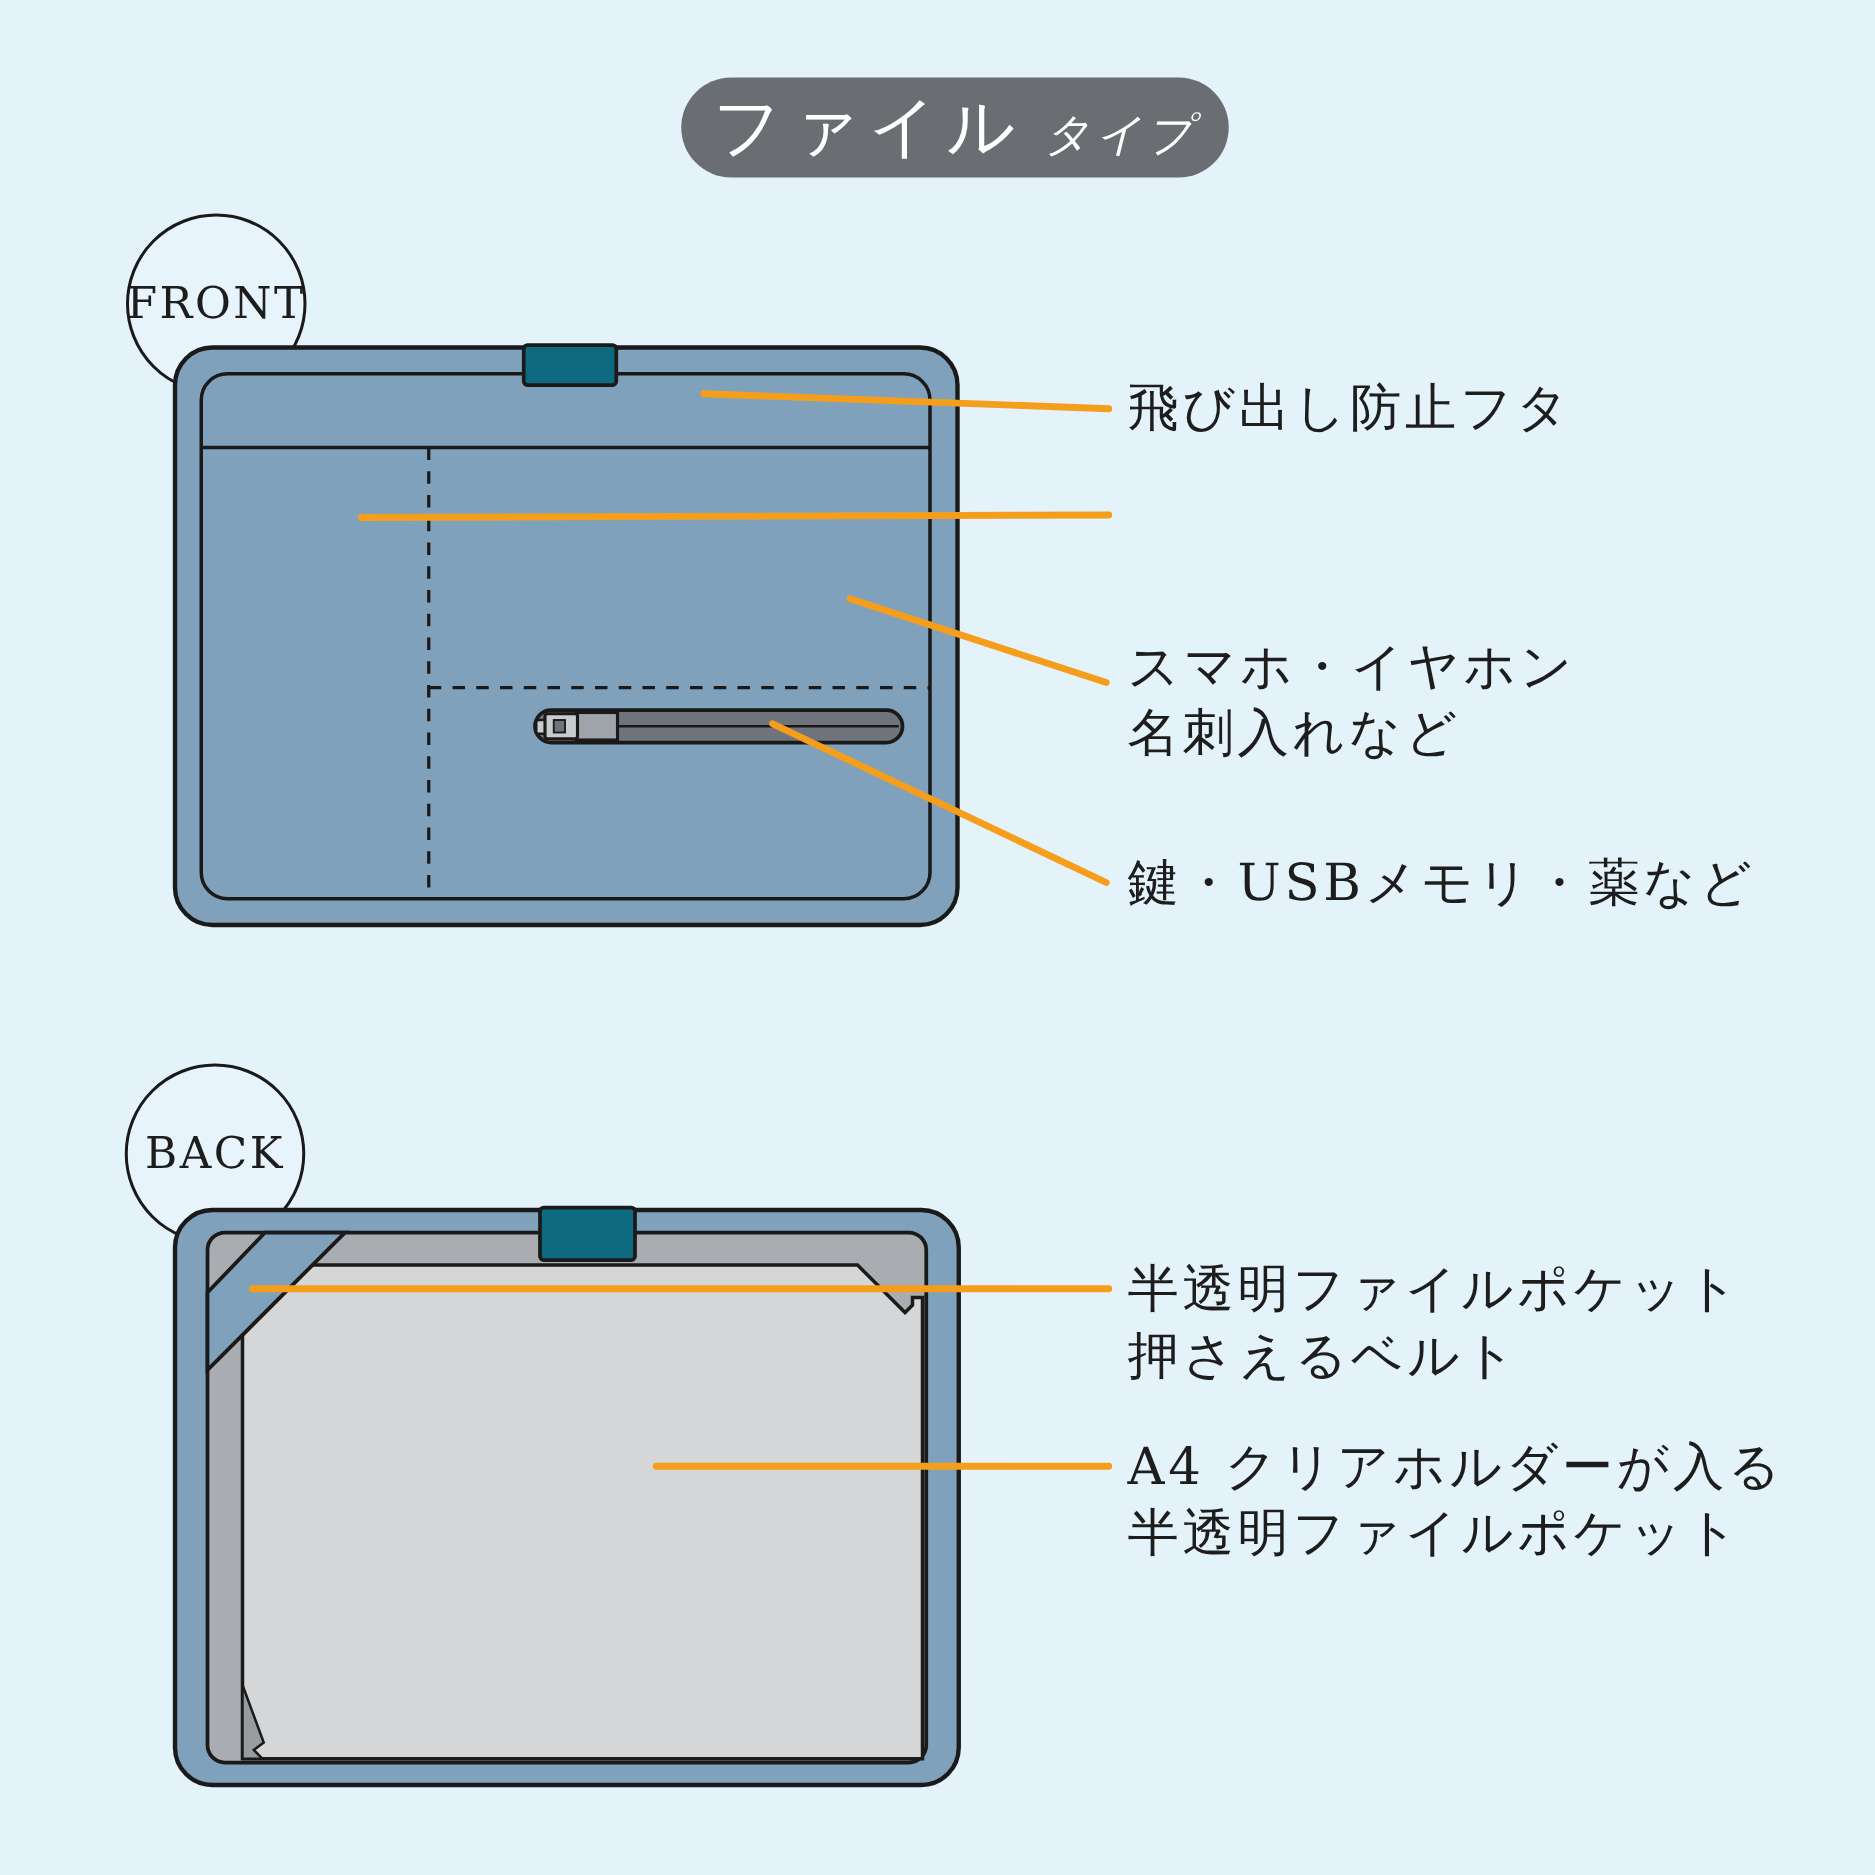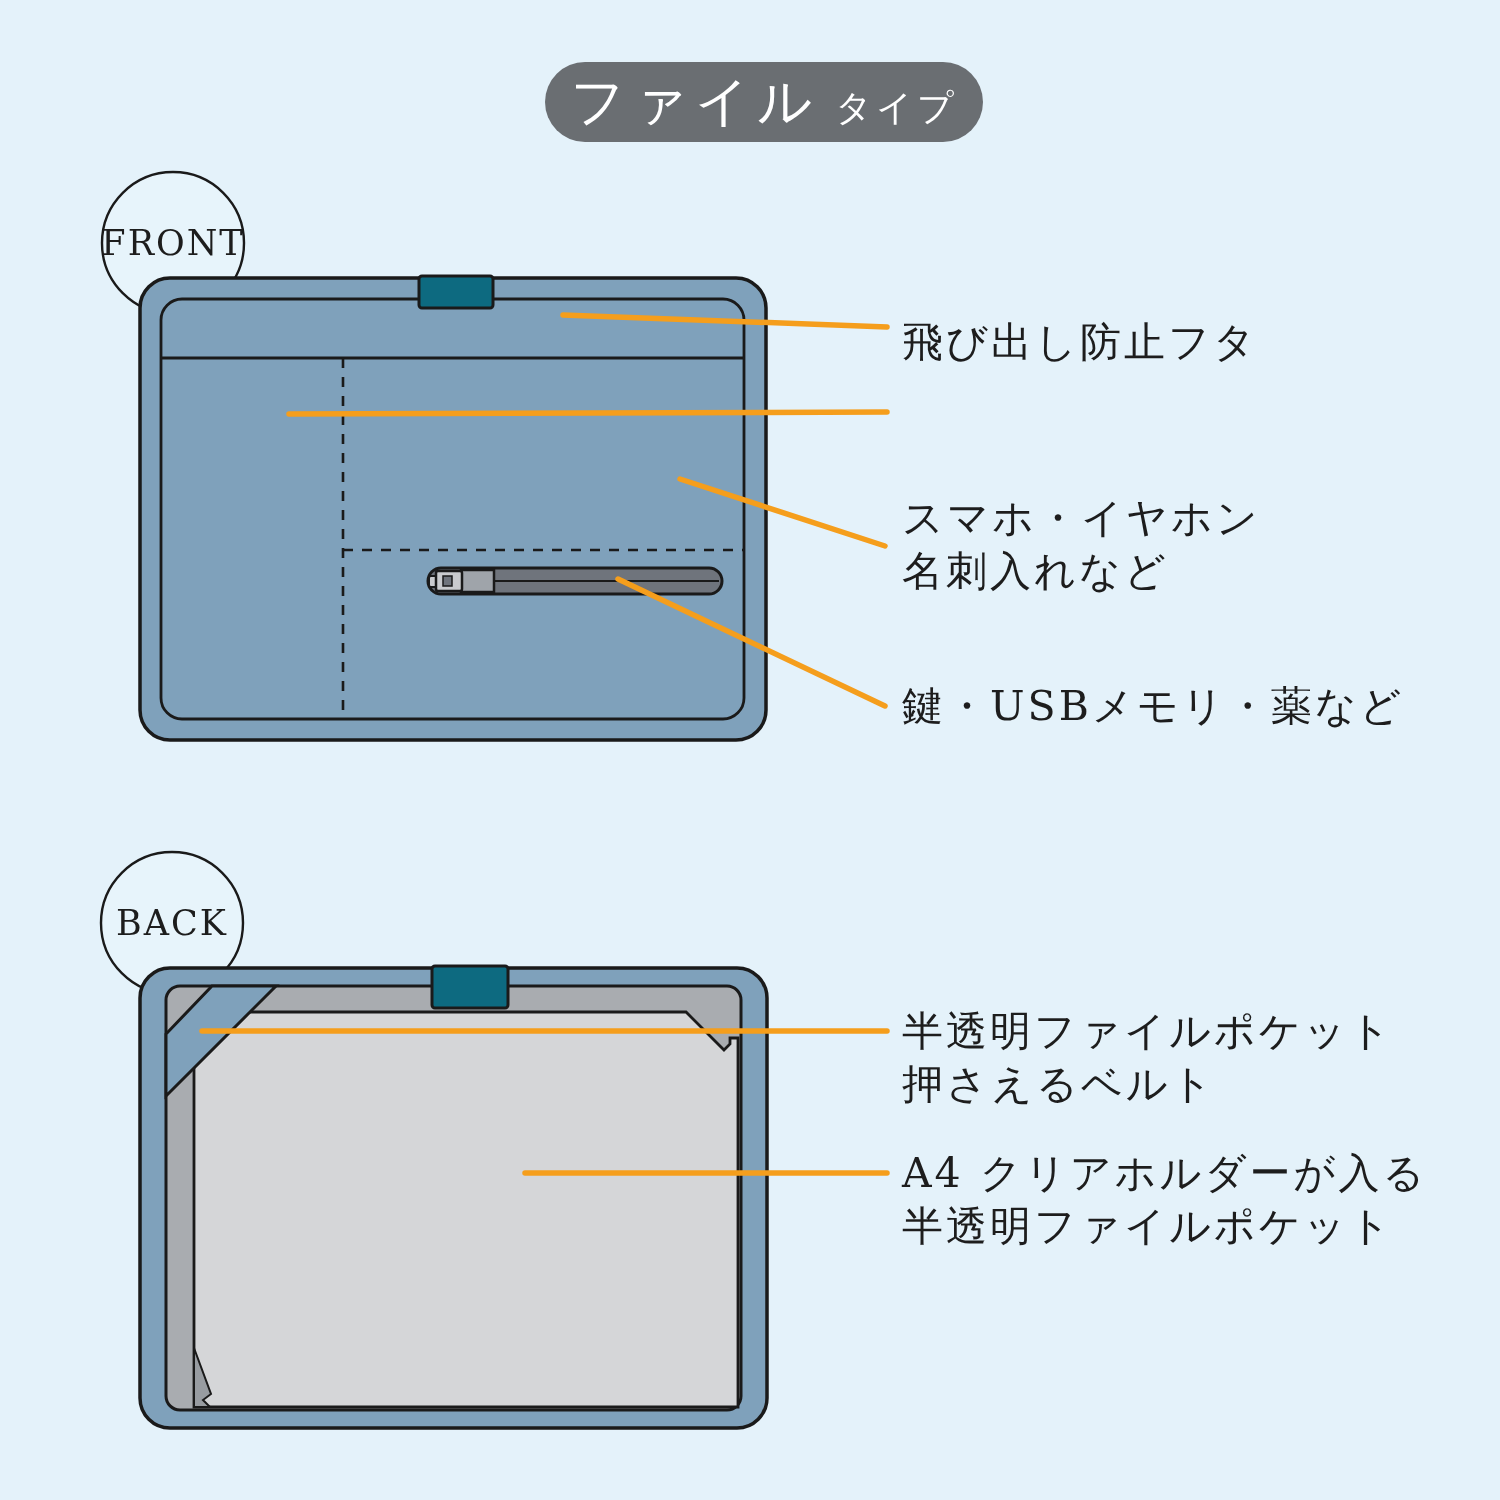--- a/index.html
+++ b/index.html
@@ -13,38 +13,38 @@
   .canvas{position:relative;width:1500px;height:1500px;}
   svg.art{position:absolute;left:0;top:0;width:1500px;height:1500px;}
 
   .title-pill{
     position:absolute;left:545px;top:62px;width:438px;height:80px;
     background:#6A6E72;border-radius:41px;
     display:flex;align-items:baseline;justify-content:center;gap:16px;
     color:#FFFFFF;
   }
   .title-pill .t-main{font-size:54px;line-height:80px;letter-spacing:7px;}
-  .title-pill .t-sub{font-size:36px;letter-spacing:4px;}
+  .title-pill .t-sub{font-size:36px;letter-spacing:4px;font-style:italic;}
 
   .view-label{
     position:absolute;width:144px;height:144px;
     display:flex;align-items:center;justify-content:center;
     font-size:35px;letter-spacing:2px;color:#1D1D1D;
   }
   .view-label.front{left:101px;top:171px;text-align:center;}
   .view-label.back{left:100px;top:851px;}
 
   .ann{
     position:absolute;left:902px;
     font-size:41px;line-height:53px;letter-spacing:3px;
     white-space:nowrap;color:#1D1D1D;
   }
-  .ann-1{top:300px;margin-top:16px;}
+  .ann-1{top:300px;}
   .ann-2{top:386px;}
-  .ann-3{top:492px;}
+  .ann-3{top:507px;}
   .ann-4{top:680px;}
   .ann-5{top:1005px;}
   .ann-6{top:1147px;}
 </style>
 </head>
 <body>
 
 <div class="canvas">
 
   <svg class="art" viewBox="0 0 1500 1500">

